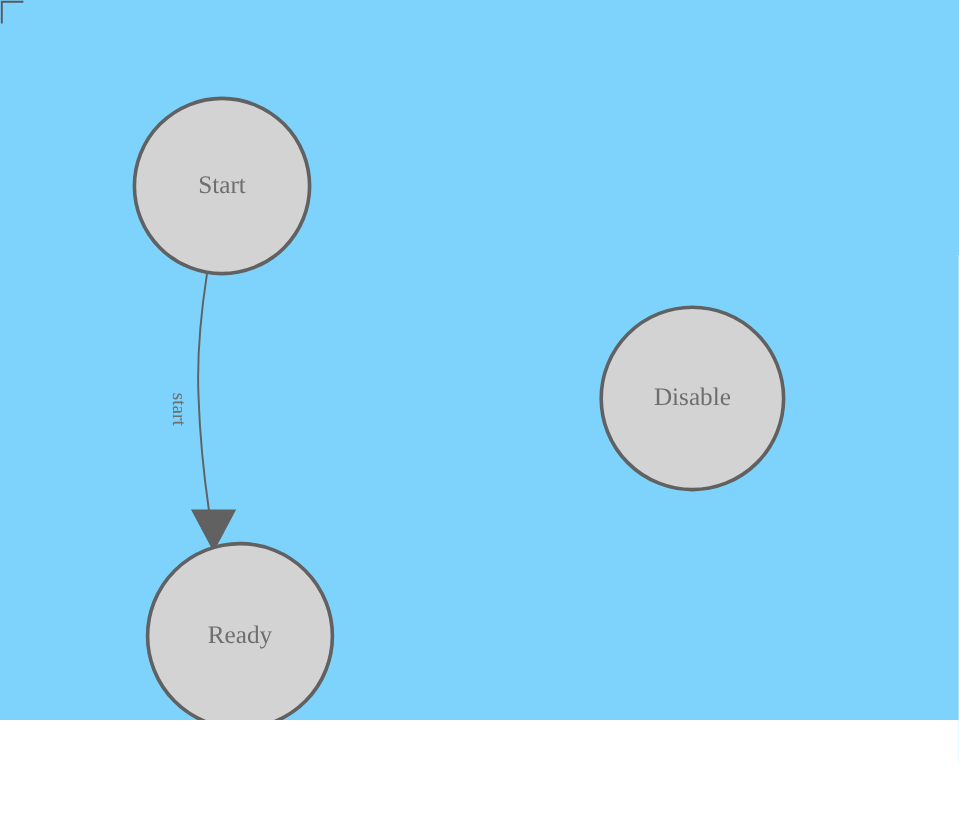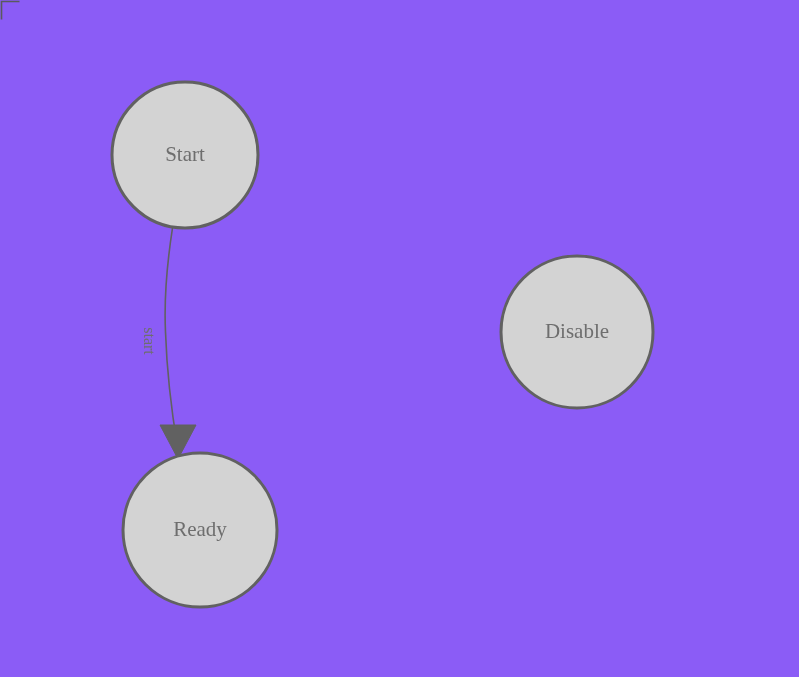--- a/index.html
+++ b/index.html
@@ -6,22 +6,22 @@
     margin: 0;
     padding: 0;
     background: #ffffff;
   }
   body {
     font-family: "Liberation Serif", "DejaVu Serif", serif;
   }
   #canvas {
     position: relative;
     width: 799px;
-    height: 677px;
-    background: #8b5cf6;
+    height: 600px;
+    background: #7dd3fc;
     overflow: hidden;
   }
   #graph-svg {
     position: absolute;
     left: 0;
     top: 0;
     width: 799px;
     height: 686px;
   }
   .node-circle {

